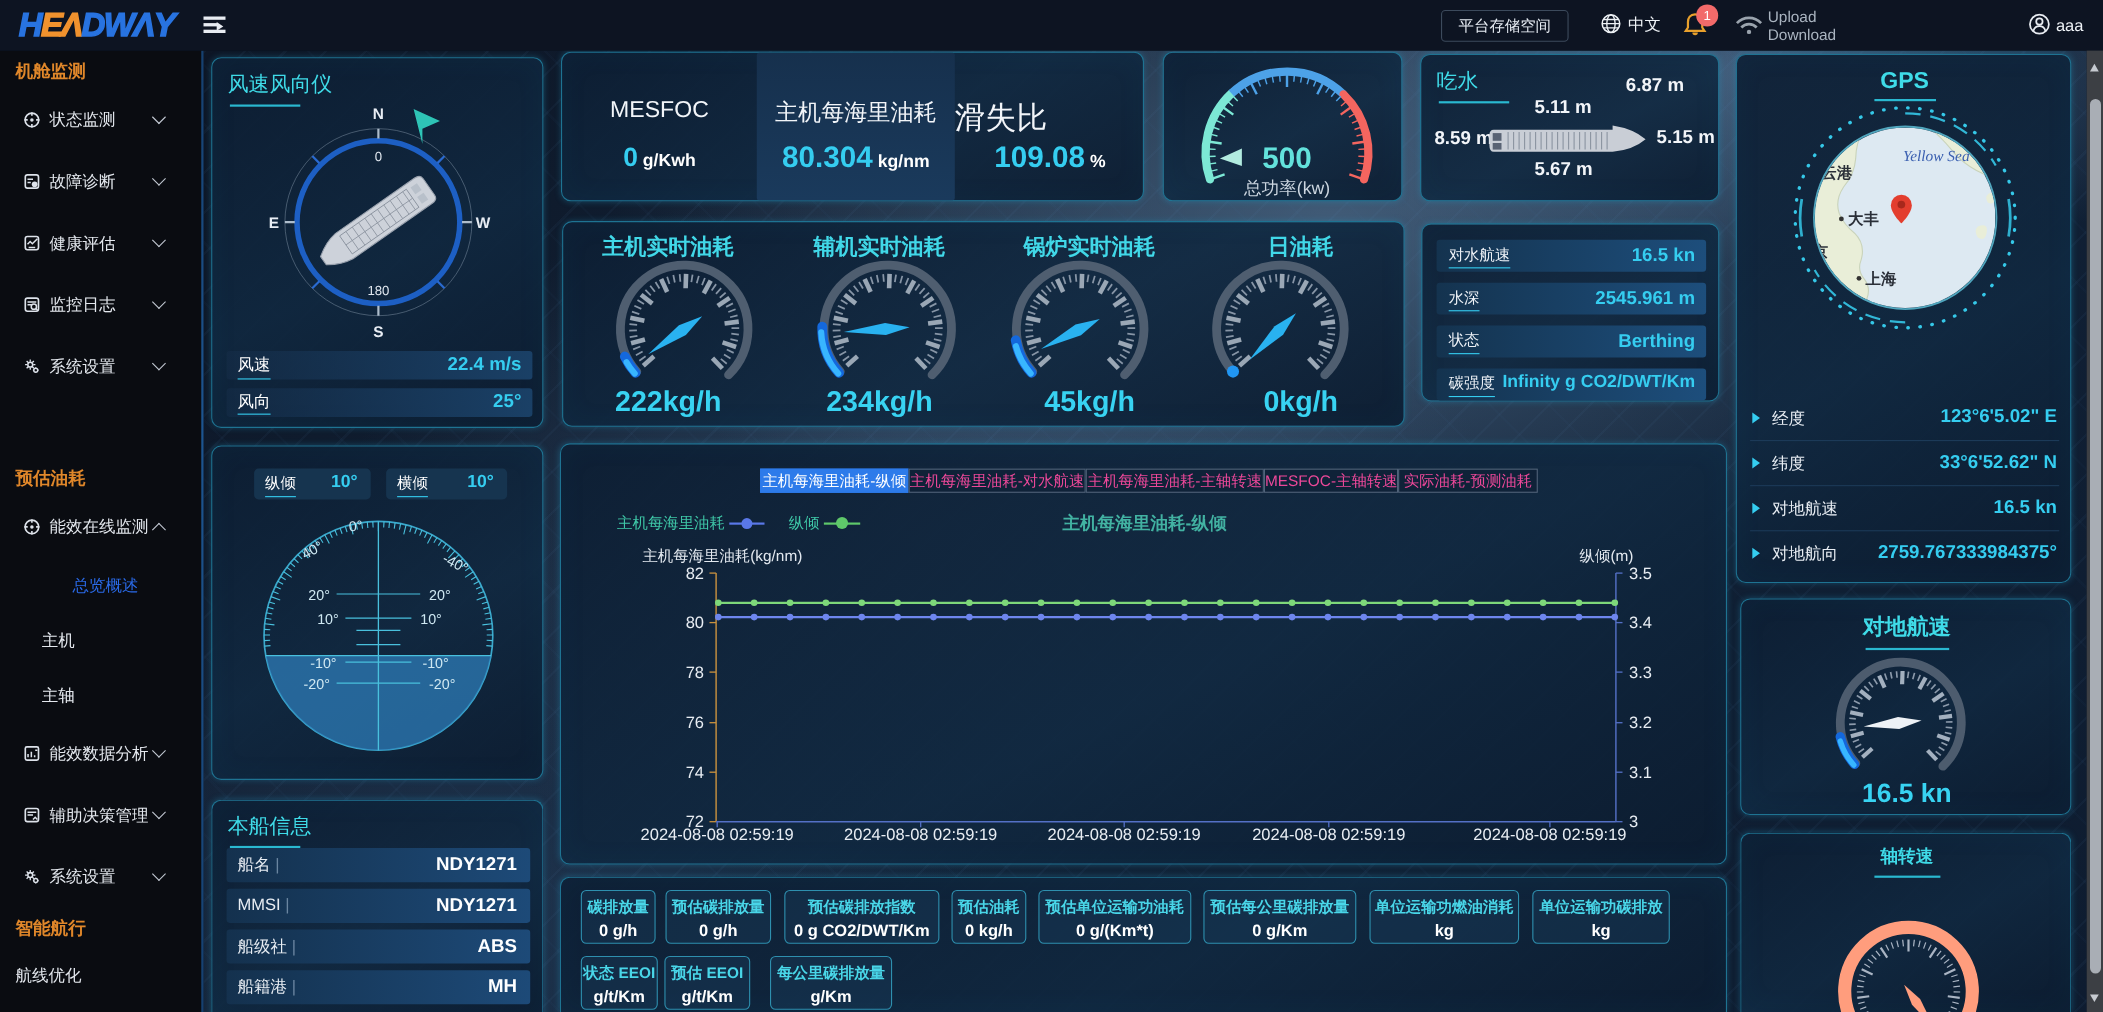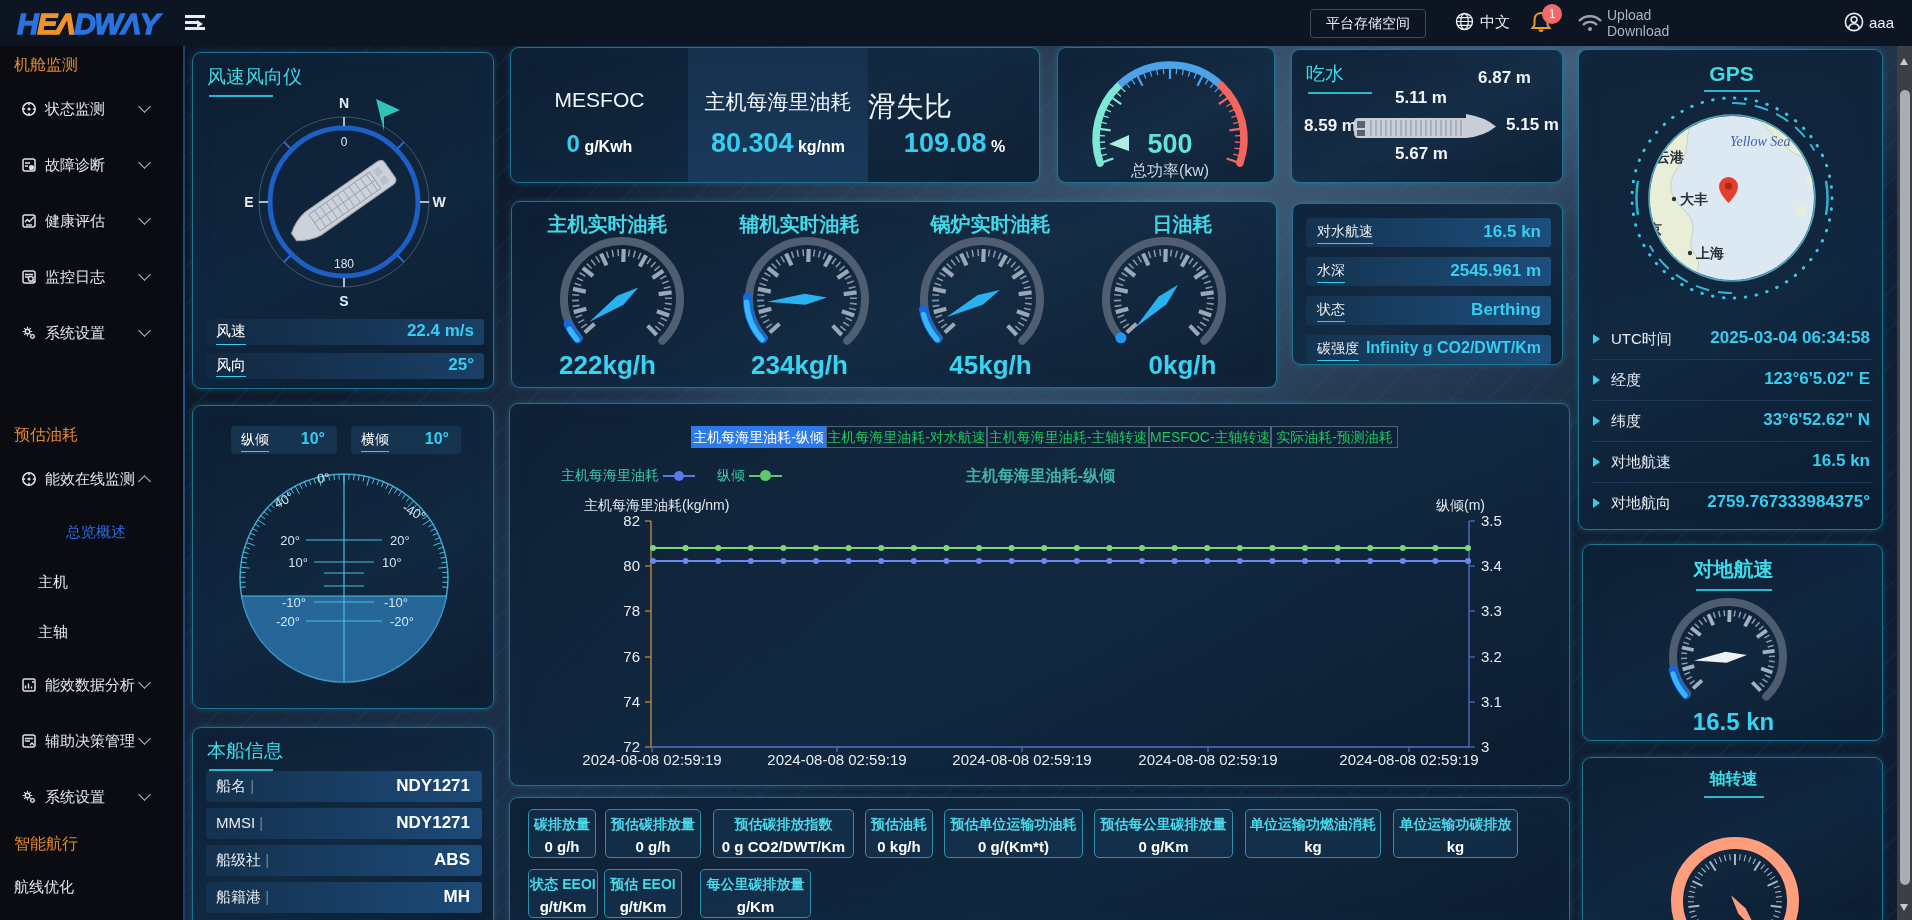--- a/index.html
+++ b/index.html
@@ -12,21 +12,21 @@
 #burger div{height:2.6px;background:#e8ecf2;margin-bottom:3.6px}
 #burger .arr{position:absolute;right:-2px;top:5px;width:0;height:0;border:4px solid transparent;border-left:6.5px solid #e8ecf2;background:none}
 .hbtn{position:absolute;top:9px;height:29px;line-height:27px;border:1px solid #3c4a5c;border-radius:4px;color:#e6ebf2;font-size:14px;padding:0 14px}
 #hlang{position:absolute;left:1455px;top:12px;color:#eef2f6;font-size:15px}
 #hbell{position:absolute;left:1530px;top:10px}
 #hupload{position:absolute;left:1607px;top:7px;color:#aab4c0;font-size:14px;line-height:16px}
 #huser{position:absolute;left:1844px;top:12px;color:#f0f4f8;font-size:15px}
 
 #side{position:absolute;left:0;top:46px;width:183px;height:874px;background:#0a0c11}
 #vline{position:absolute;left:183px;top:46px;width:2px;height:874px;background:linear-gradient(180deg,#16406f,#1d5590 40%,#16406f)}
-.sechdr{position:absolute;left:14px;color:#e0872a;font-size:16px;font-weight:normal}
+.sechdr{position:absolute;left:14px;color:#e0872a;font-size:16px;font-weight:bold}
 .mitem{position:absolute;left:0;width:183px;height:20px;color:#e4e8ee;font-size:15px}
 .mitem .ic{position:absolute;left:21px;top:1px;width:16px;height:16px}
 .mitem .tx{position:absolute;left:45px;top:0}
 .mitem .chev{position:absolute;left:140px;top:2px;width:9px;height:9px;border-right:1.8px solid #c2c8d2;border-bottom:1.8px solid #c2c8d2;transform:rotate(45deg)}
 .mitem .chevu{transform:rotate(-135deg);top:7px}
 .sub{position:absolute;color:#e4e8ee;font-size:15px}
 
 #main{position:absolute;left:185px;top:46px;width:1712px;height:874px;overflow:hidden;
 background:
 radial-gradient(1050px 580px at 60% 18%,rgba(104,138,172,.55),rgba(104,138,172,0) 63%),
@@ -49,21 +49,21 @@
 .gtitle{position:absolute;top:9px;width:191px;text-align:center;color:#41d8e8;font-size:20px;font-weight:bold}
 .gval{position:absolute;top:148px;width:191px;text-align:center;color:#38d3f2;font-size:26px;font-weight:bold}
 .dv{position:absolute;color:#f2f5f9;font-size:17px;font-weight:bold}
 .wrow{position:absolute;left:13px;width:245px;height:29px;background:linear-gradient(90deg,#14334f,#1d4e7c);border-radius:3px}
 .wl{position:absolute;left:11px;top:5px;color:#eef2f7;font-size:14px;border-bottom:1px solid #35cdf0;padding-bottom:2px}
 .wv{position:absolute;right:10px;top:4px;color:#35cdf0;font-size:17px;font-weight:bold}
 .grow{position:absolute;left:12px;width:281px;height:41px;border-bottom:1px solid #1c3a58}
 .ga{position:absolute;left:2px;top:15px;width:0;height:0;border:5px solid transparent;border-left:7px solid #35cdf0}
 .gl{position:absolute;left:20px;top:11px;color:#e9eef4;font-size:15px}
 .gv{position:absolute;right:2px;top:9px;color:#35cdf0;font-size:17px;font-weight:bold}
-.tab{position:absolute;top:22px;height:22px;line-height:21px;text-align:center;font-size:14px;color:#22c55e;background:#0f2238;border:1px solid #50637a;white-space:nowrap;overflow:hidden}
+.tab{position:absolute;top:22px;height:22px;line-height:21px;text-align:center;font-size:14px;color:#ec4899;background:#0f2238;border:1px solid #50637a;white-space:nowrap;overflow:hidden}
 .tabon{background:#2d7bea;border-color:#2d7bea;color:#fff}
 .xlab{position:absolute;top:347px;width:170px;text-align:center;color:#e8edf3;font-size:15px}
 .chip{position:absolute;height:49px;background:rgba(25,62,95,.38);border:1px solid #2e8fae;border-radius:5px;text-align:center;color:#49d6e8;font-size:14px;font-weight:bold;padding-top:6px;white-space:nowrap}
 .chip .cw{color:#fff;font-size:15px;margin-top:4px}
 
 #sbar{position:absolute;left:1897px;top:46px;width:15px;height:874px;background:#3c3f44;z-index:6}
 #sbar .th{position:absolute;left:2.5px;top:44px;width:10px;height:795px;background:#a9aeb5;border-radius:6px}
 #sbar .up{position:absolute;left:3px;top:8px;width:0;height:0;border:4.5px solid transparent;border-bottom:7px solid #c6cad0}
 #sbar .dn{position:absolute;left:3px;bottom:5px;width:0;height:0;border:4.5px solid transparent;border-top:7px solid #c6cad0}
 </style></head>
@@ -742,25 +742,20 @@
    <path d="M120 25 a95 95 0 0 1 82.3 47.5" stroke-width="2" stroke-dasharray="14 9" opacity=".9"></path>
    <path d="M120 215 a95 95 0 0 1 -82.3 -47.5" stroke-width="2" stroke-dasharray="14 9" opacity=".9"></path>
    <g stroke-width="3" stroke-linecap="round" stroke-dasharray="0.5 10.5">
             <circle cx="120" cy="120" r="100"></circle>
           </g>
    <circle cx="120" cy="120" r="83" stroke="#66d2ea" stroke-width="1.6" opacity=".75"></circle>
    <path d="M26 103 a95 95 0 0 0 0 34" stroke-width="2.5" opacity=".85"></path>
    <path d="M214 103 a95 95 0 0 1 0 34" stroke-width="2.5" opacity=".85"></path>
   </g>
  </svg>
- <div class="grow" style="top:269px">
-        <span class="ga"></span>
-        <span class="gl">UTC时间</span>
-        <span class="gv">2025-03-04 06:34:58</span>
-      </div>
  <div class="grow" style="top:310px">
         <span class="ga"></span>
         <span class="gl">经度</span>
         <span class="gv">123°6'5.02" E</span>
       </div>
  <div class="grow" style="top:351px">
         <span class="ga"></span>
         <span class="gl">纬度</span>
         <span class="gv">33°6'52.62" N</span>
       </div>

